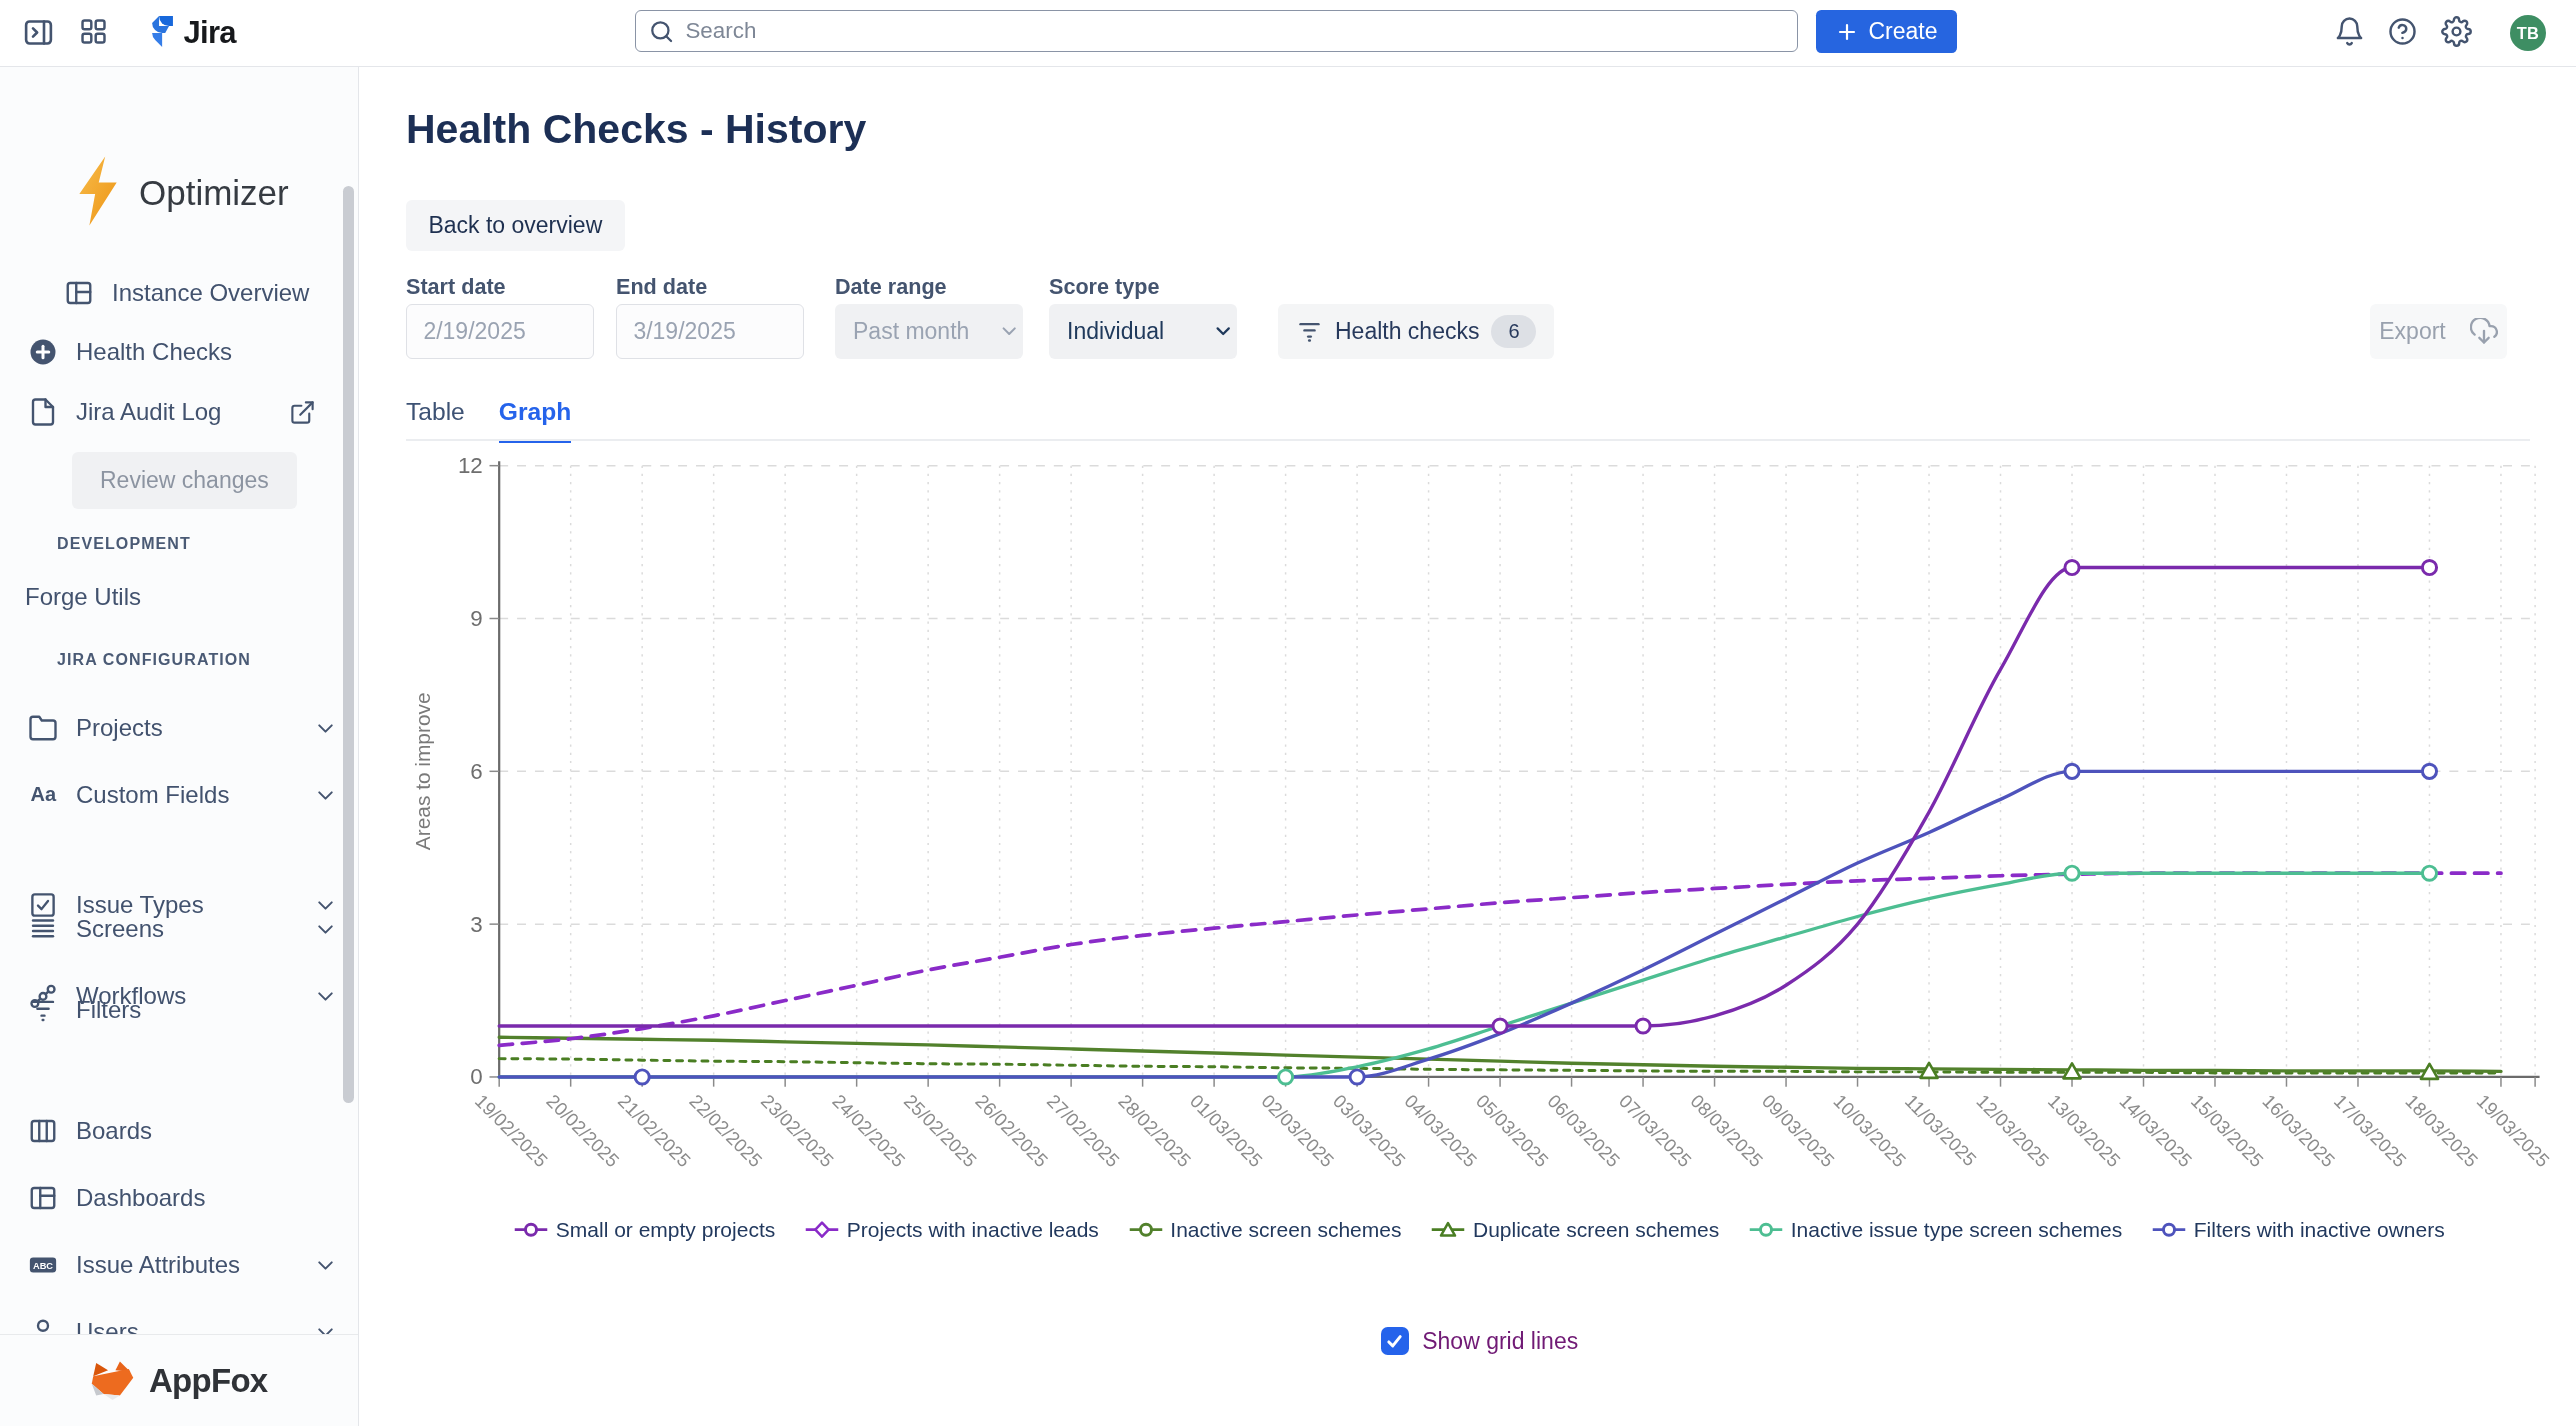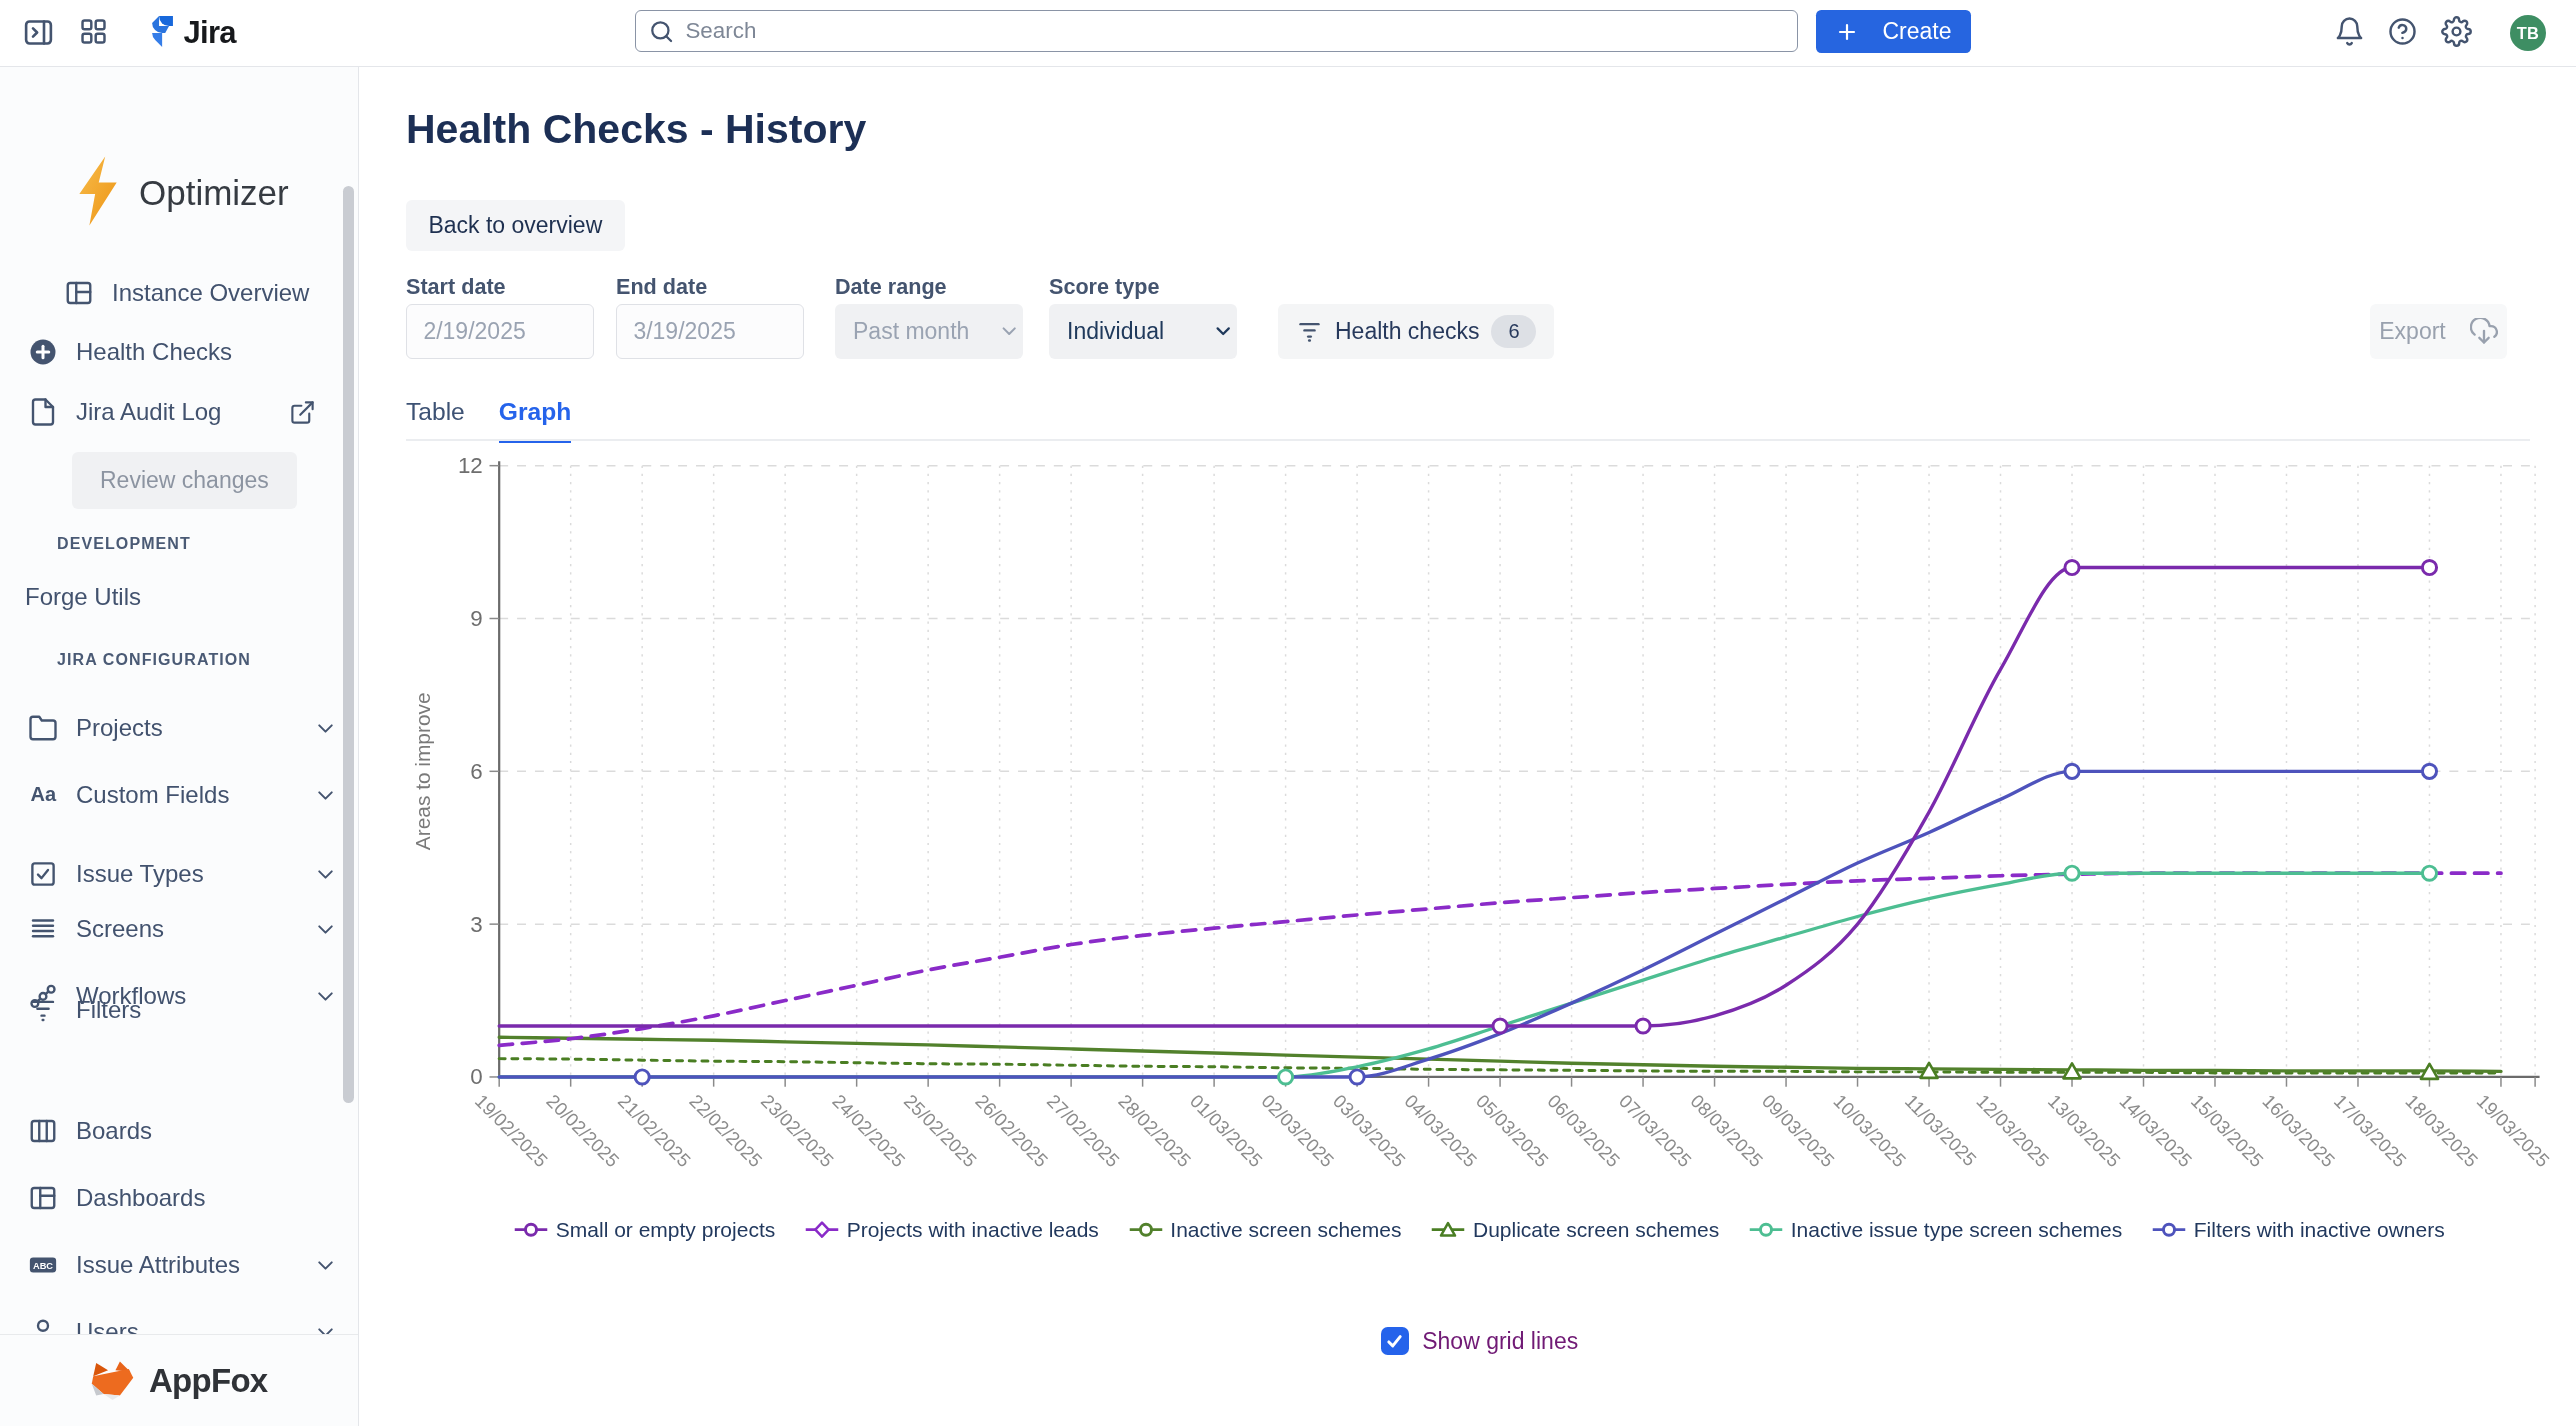--- a/index.html
+++ b/index.html
@@ -14,21 +14,21 @@
   .jira-logo{position:absolute;left:139px;top:13.4px;display:flex;align-items:center;gap:7.5px;}
   .jira-word{font-size:31px;font-weight:600;color:#17191C;letter-spacing:-0.7px;}
   .searchbox{position:absolute;left:635px;top:10.4px;width:1163px;height:42px;border:1.5px solid #8A94A6;
     border-radius:6px;display:flex;align-items:center;background:#fff;box-sizing:border-box;}
   .searchbox svg{margin-left:12px;}
   .searchbox input{flex:1;border:none;outline:none;font-size:22.4px;color:#333;padding:0 10.4px;
     font-family:"Liberation Sans",sans-serif;background:transparent;}
   .searchbox input::placeholder{color:#7E8796;}
   .create-btn{position:absolute;left:1816px;top:10.4px;height:43px;padding:0 19.4px;background:#2665E0;
     color:#fff;border:none;border-radius:5.2px;font-size:23px;font-weight:500;display:flex;
-    align-items:center;gap:23px;cursor:pointer;font-family:"Liberation Sans",sans-serif;}
+    align-items:center;gap:9px;cursor:pointer;font-family:"Liberation Sans",sans-serif;}
   .avatar{position:absolute;left:2510px;top:15px;width:36px;height:36px;border-radius:50%;
     color:#fff;font-size:16.4px;font-weight:700;display:flex;align-items:center;justify-content:center;
     cursor:pointer;letter-spacing:0.4px;}
 
   
   .sidebar{position:absolute;top:67px;left:0;width:359px;height:1360px;background:#FBFCFD;
     border-right:1.5px solid #E4E6EA;box-sizing:border-box;z-index:10;}
   .brand{position:absolute;left:75px;top:88px;display:flex;align-items:center;gap:18px;}
   .brand-name{font-size:35px;font-weight:500;color:#363B42;}
   .snav-item{position:absolute;left:0;width:100%;height:46px;display:flex;align-items:center;
@@ -220,21 +220,21 @@
           <span class="ic">
             <svg viewBox="0 0 24 24" width="30" height="30">
               <text x="2" y="17" font-family="Liberation Sans,sans-serif" font-size="16" font-weight="bold" fill="#44546F">Aa</text>
             </svg>
           </span>
           <span class="lbl">Custom Fields</span>
           <span class="chev"><svg viewBox="0 0 24 24" width="25" height="25" fill="none" stroke="#44546F" stroke-width="1.9" stroke-linecap="round" stroke-linejoin="round">
               <polyline points="6 9 12 15 18 9"></polyline>
             </svg></span>
         </div>
-        <div class="snav-item" style="top: 784px; text-decoration: underline;">
+        <div class="snav-item" style="top: 815px; text-decoration: underline;">
           <span class="ic">
             <svg viewBox="0 0 24 24" width="30" height="30" fill="none" stroke="#44546F" stroke-width="1.9" stroke-linecap="round" stroke-linejoin="round">
               <rect x="3.5" y="3.5" width="17" height="17" rx="2"></rect>
               <polyline points="8 12.5 10.8 15.3 16 8.8"></polyline>
             </svg>
           </span>
           <span class="lbl">Issue Types</span>
           <span class="chev"><svg viewBox="0 0 24 24" width="25" height="25" fill="none" stroke="#44546F" stroke-width="1.9" stroke-linecap="round" stroke-linejoin="round">
               <polyline points="6 9 12 15 18 9"></polyline>
             </svg></span>

